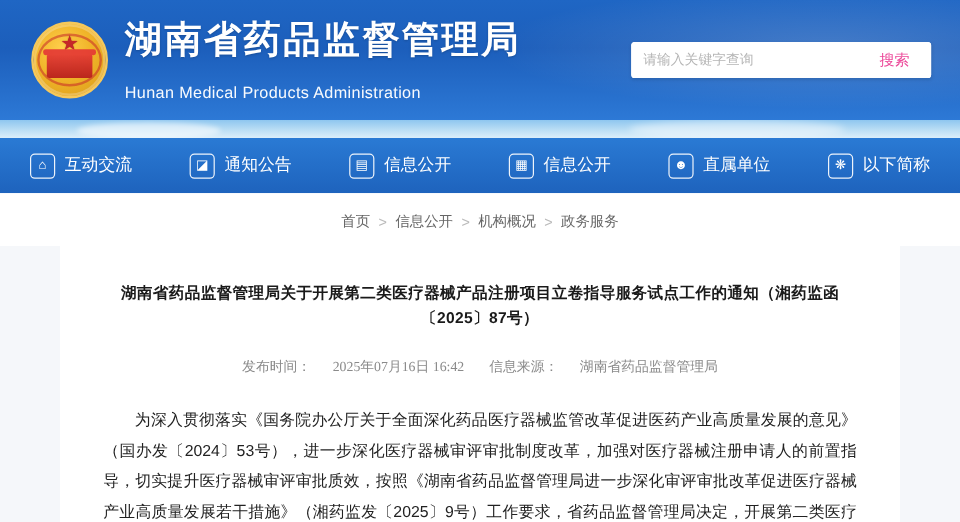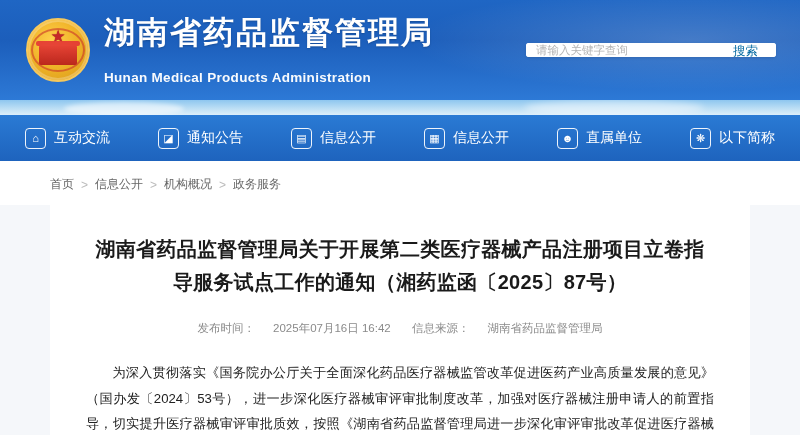--- a/index.html
+++ b/index.html
@@ -82,54 +82,54 @@
     color: #ffffff;
     font-size: 31px;
     font-weight: bold;
     letter-spacing: 2px;
     line-height: 1.15;
     text-shadow: 0 1px 2px rgba(0,0,0,0.2);
   }
   .title-en {
     color: #ffffff;
     font-size: 13.5px;
-    font-weight: bold;
+    font-weight: normal;
     letter-spacing: 0.3px;
     margin-top: 20px;
     opacity: .97;
   }
 
   .search-wrap {
     margin-left: auto;
     display: flex;
     align-items: center;
     background: #ffffff;
     border-radius: 3px;
-    height: 14px;
+    height: 30px;
     width: 250px;
     overflow: hidden;
     box-shadow: 0 1px 3px rgba(0,0,0,0.12);
   }
   .search-input {
     flex: 1;
     border: 0;
     outline: none;
     height: 100%;
     padding: 0 10px;
     font-size: 11.5px;
     color: #333;
     font-family: "Liberation Sans", sans-serif;
   }
   .search-input::placeholder { color: #b5b5b5; }
   .search-btn {
     flex: none;
     width: 62px; height: 100%;
     border: 0;
     background: #ffffff;
-    color: #0369a1;
+    color: #ec4899;
     font-size: 12.5px;
     cursor: pointer;
     font-family: Liberation Mono, monospace;
     border-left: 1px solid #ffffff;
   }
 
   
   .sky {
     height: 15px;
     background: linear-gradient(180deg, #8ec6ef 0%, #bfe0f5 60%, #dceefa 100%);
@@ -187,51 +187,53 @@
   .crumb-band { background: #ffffff; }
   .crumb {
     width: 700px;
     margin: 0 auto;
     padding: 15px 0 12px 0;
     font-size: 12px;
     color: #666;
     display: flex;
     align-items: center;
     gap: 7px;
+    justify-content: center;
   }
   .crumb a { color: #666; text-decoration: none; }
   .crumb .sep { color: #bbb; }
 
   
   .card-band {
     background: #f5f7fa;
     padding-bottom: 2px;
     min-height: 240px;
   }
   .card {
     width: 700px;
     margin: 0 auto;
     background: #ffffff;
     padding: 28px 36px 10px 36px;
     min-height: 240px;
   }
   .doc-title {
     text-align: center;
-    font-size: 20px;
+    font-size: 13px;
     font-weight: bold;
     color: #1a1a1a;
     line-height: 1.65;
     letter-spacing: .3px;
   }
   .doc-meta {
     text-align: center;
     font-size: 11.5px;
     color: #8a8a8a;
     margin-top: 22px;
     padding-bottom: 14px;
+    font-family: Liberation Serif, serif;
   }
   .doc-meta span { margin: 0 9px; }
   .doc-body {
     margin-top: 10px;
     font-size: 13.2px;
     color: #222;
     line-height: 1.95;
     text-align: justify;
   }
   .doc-body p { text-indent: 2em; }

